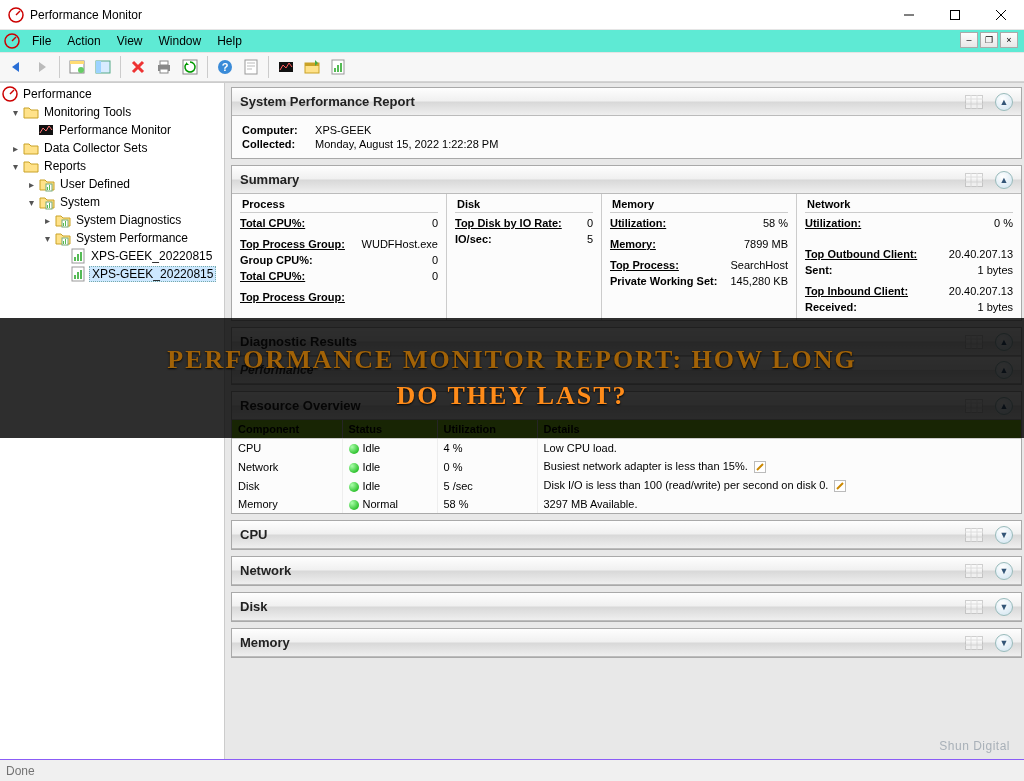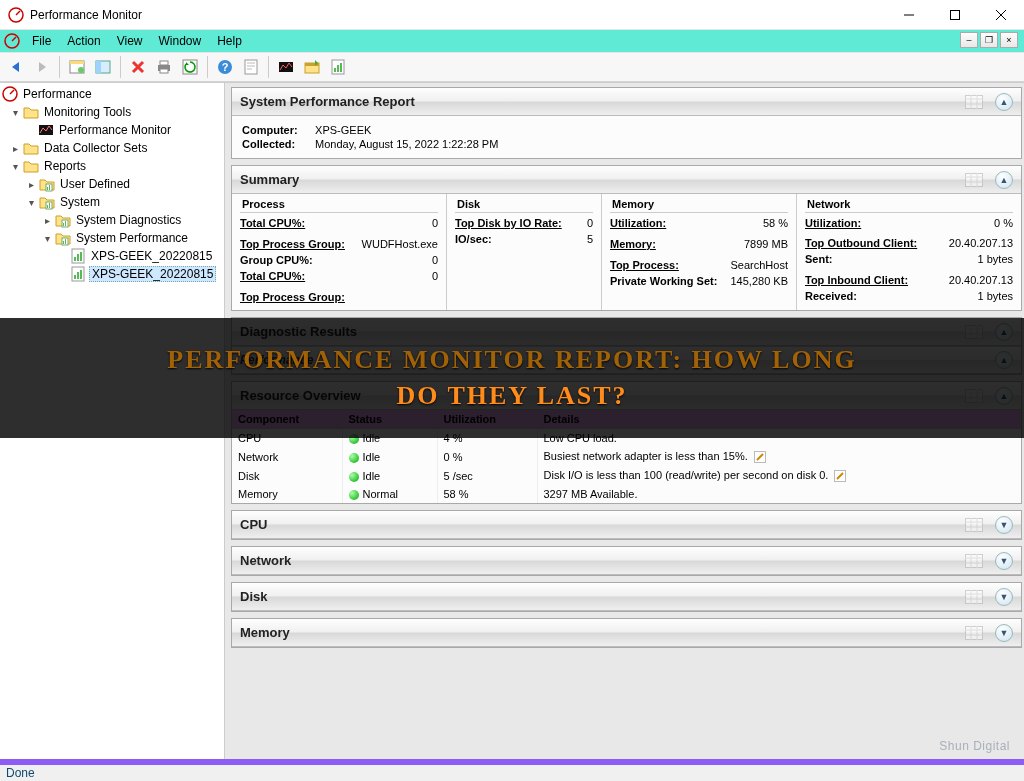--- a/index.html
+++ b/index.html
@@ -49,27 +49,27 @@
 .summary-body { display: flex; font-size: 11px; }
 .summary-col { padding: 4px 8px; border-right: 1px solid #ccc; }
 .summary-col:last-child { border-right: none; }
 .summary-col h4 { font-size: 11px; font-weight: bold; border-bottom: 1px solid #ccc; margin-bottom: 3px; padding: 0 2px 2px 2px; }
 .sc-row { display: flex; justify-content: space-between; margin: 1px 0; line-height: 15px; }
 .sc-row .lbl { text-decoration: underline; font-weight: bold; }
 .sc-row .lbl.nou { text-decoration: none; }
 .sc-row .val { padding-left: 12px; }
 
 .res-table { width: 100%; border-collapse: collapse; font-size: 11px; }
-.res-table th { text-align: left; font-weight: bold; border-bottom: 1px solid #ccc; border-right: 1px solid #ccc; padding: 3px 6px; background: #f0abfc; }
+.res-table th { text-align: left; font-weight: bold; border-bottom: 1px solid #ccc; border-right: 1px solid #ccc; padding: 3px 6px; background: #84cc16; }
 .res-table td { border-bottom: none; border-right: 1px solid #eee; padding: 3px 6px; }
 .res-table tr td:last-child, .res-table tr th:last-child { border-right: none; }
 .status-dot { display: inline-block; width: 10px; height: 10px; border-radius: 50%; background: radial-gradient(circle at 30% 30%, #aaffaa, #0a0); vertical-align: middle; margin-right: 4px; }
 .edit-ico { display: inline-block; width: 12px; height: 12px; vertical-align: middle; margin-left: 6px; }
 
-.statusbar { position: absolute; left: 0; right: 0; bottom: 0; height: 22px; background: #f0f0f0; border-top: 6px solid #8b5cf6; display: flex; align-items: center; padding: 0 6px; font-size: 12px; color: #0c4a6e; }
+.statusbar { position: absolute; left: 0; right: 0; bottom: 0; height: 22px; background: #f0f0f0; border-top: 1px solid #8b5cf6; display: flex; align-items: center; padding: 0 6px; font-size: 12px; color: #737373; }
 
 .overlay { position: absolute; left: 0; right: 0; top: 318px; height: 120px; background: rgba(0,0,0,0.82); display: flex; flex-direction: column; align-items: center; justify-content: center; text-align: center; pointer-events: none; }
 .overlay .ov-line1 { color: #a16207; font-size: 26px; font-weight: 600; letter-spacing: 2px; font-family: Georgia, "Segoe UI", serif; text-shadow: 0 1px 2px #000; }
 .overlay .ov-line2 { color: #ff8c1a; font-size: 26px; font-weight: 600; letter-spacing: 2px; font-family: Georgia, "Segoe UI", serif; margin-top: 6px; text-shadow: 0 1px 2px #000; }
 .watermark { position: absolute; right: 14px; bottom: 28px; color: #a8b0b8; font-size: 12px; letter-spacing: .5px; }
 
 
 svg { display: block; }
 </style>
 </head>
@@ -408,21 +408,21 @@
               <span class="lbl nou">Private Working Set:</span>
               <span class="val">145,280 KB</span>
             </div>
         </div>
         <div class="summary-col" style="flex:1">
           <h4>Network</h4>
           <div class="sc-row">
               <span class="lbl">Utilization:</span>
               <span class="val">0 %</span>
             </div>
-          <div class="sc-row" style="margin-top:5px">
+          <div class="sc-row" style="margin-top:16px">
               <span class="lbl">Top Outbound Client:</span>
               <span class="val">20.40.207.13</span>
             </div>
           <div class="sc-row">
               <span class="lbl nou">Sent:</span>
               <span class="val">1 bytes</span>
             </div>
           <div class="sc-row" style="margin-top:6px">
               <span class="lbl">Top Inbound Client:</span>
               <span class="val">20.40.207.13</span>

